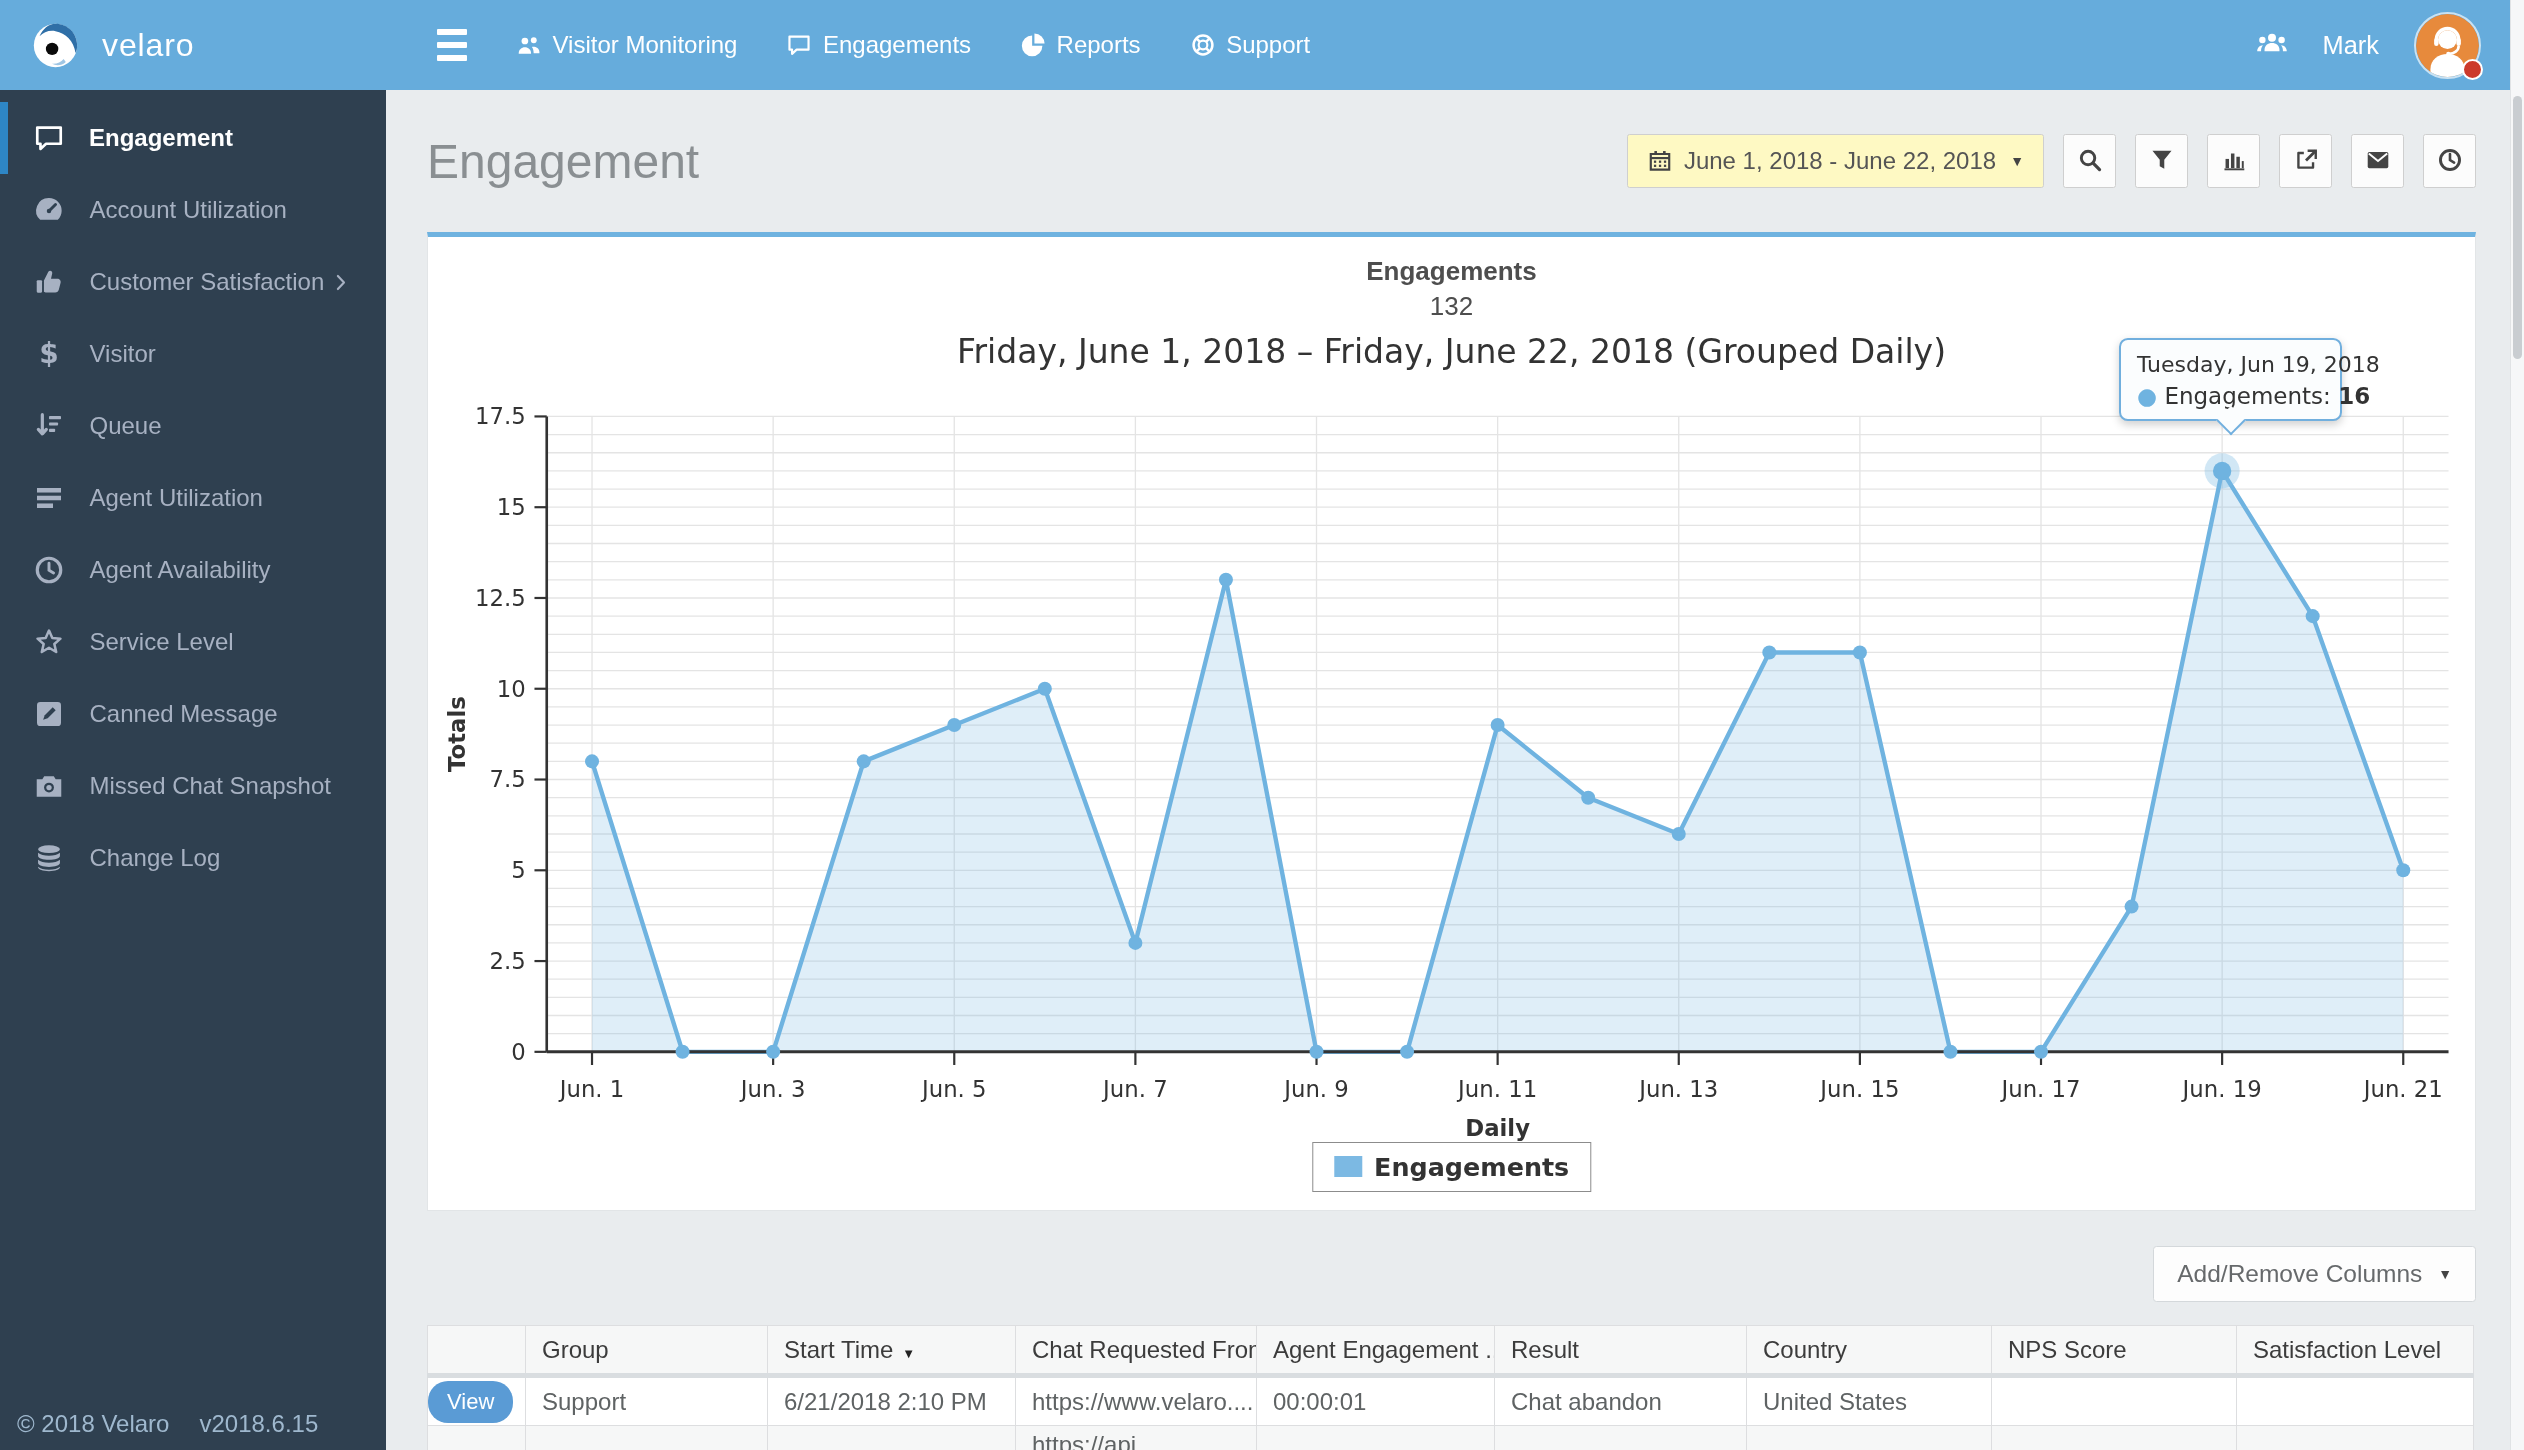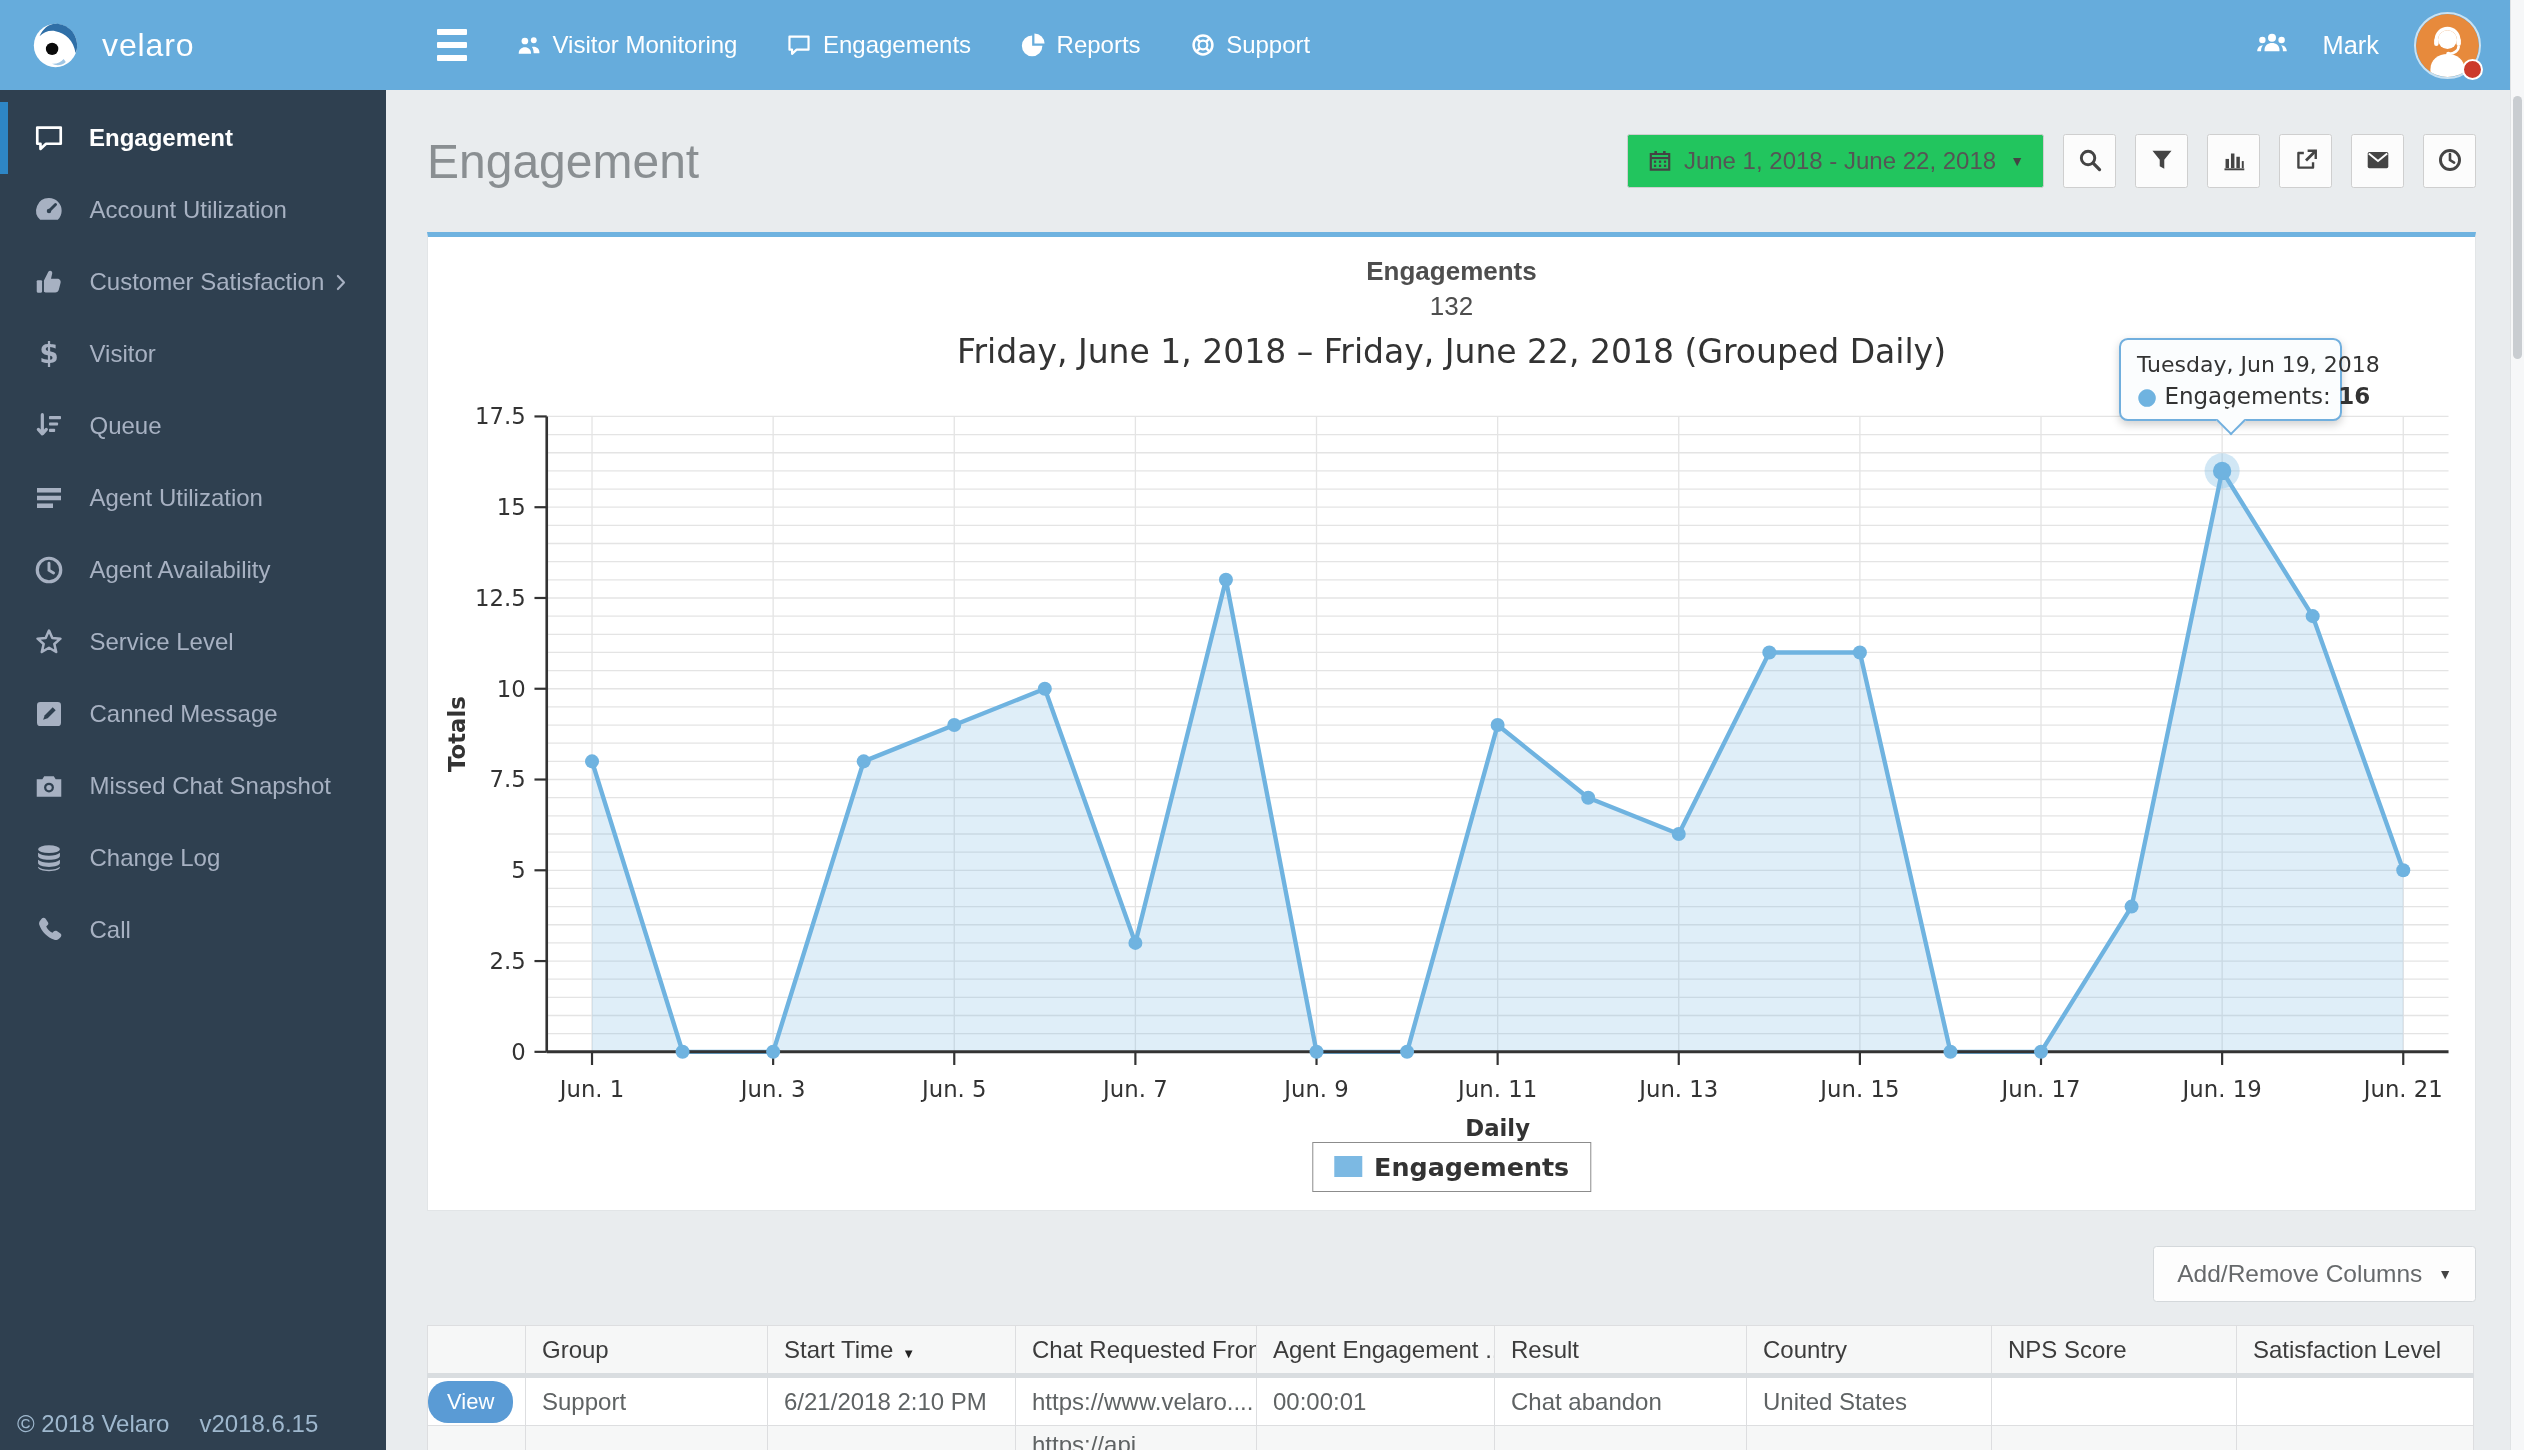--- a/index.html
+++ b/index.html
@@ -35,21 +35,21 @@
   .side-item .chev{width:21px;height:21px;margin-left:auto;margin-right:35px;display:inline-flex;}
   .side-footer{position:absolute;left:17px;bottom:12.3px;color:#9FB8CE;font-size:24px;}
   .side-footer span{margin-right:30px;}
 
   
   .main{position:absolute;left:386px;top:90px;width:2125px;height:1360px;background:#E9ECEE;
     padding:0 35px 0 41px;overflow:hidden;}
   .header-row{height:142px;display:flex;align-items:center;justify-content:space-between;}
   .page-title{font-size:48px;font-weight:200;color:#8A8F92;}
   .toolbar{display:flex;align-items:center;gap:19px;}
-  .date-btn{height:54px;display:flex;align-items:center;gap:10.5px;background:#22c55e;
+  .date-btn{height:54px;display:flex;align-items:center;gap:10.5px;background:#fef9c3;
     border:0.9px solid #CFCFCF;border-radius:2.6px;padding:0 19px;font-size:24px;color:#555;cursor:pointer;}
   .date-btn .ic{width:26px;height:26px;color:#444;}
   .caret{font-size:14px;color:#444;margin-left:3.5px;}
   .icon-btn{width:53px;height:54px;background:#FCFCFC;border:0.9px solid #CFCFCF;border-radius:2.6px;
     display:flex;align-items:center;justify-content:center;color:#444;cursor:pointer;padding:0;}
   .icon-btn svg{width:26px;height:26px;}
 
   
   .panel{position:relative;width:2049px;height:979px;background:#FFF;border:0.9px solid #E2E5E7;
     border-top:5.3px solid #6FB3E0;}
@@ -293,28 +293,20 @@
       <div class="side-item">
         <span class="sic">
           <svg viewBox="0 0 24 24" fill="currentColor">
             <ellipse cx="12" cy="5.4" rx="8.2" ry="2.9"></ellipse>
             <path d="M3.8 8c1.6 1.5 4.6 2.3 8.2 2.3s6.6-.8 8.2-2.3v2.5c0 1.6-3.7 2.9-8.2 2.9s-8.2-1.3-8.2-2.9z"></path>
             <path d="M3.8 13.3c1.6 1.5 4.6 2.3 8.2 2.3s6.6-.8 8.2-2.3v2.5c0 1.6-3.7 2.9-8.2 2.9s-8.2-1.3-8.2-2.9z"></path>
             <path d="M3.8 18.6c1.6 1.5 4.6 2.3 8.2 2.3s6.6-.8 8.2-2.3v.4c0 1.6-3.7 2.9-8.2 2.9s-8.2-1.3-8.2-2.9z"></path>
           </svg>
         </span>
         <span>Change Log</span>
-      </div>
-      <div class="side-item">
-        <span class="sic">
-          <svg viewBox="0 0 24 24" fill="currentColor">
-            <path d="M6.8 3.2c.7-.7 1.9-.6 2.5.2l1.9 2.7c.5.7.4 1.6-.2 2.2l-1.1 1.1c.9 2 2.7 3.8 4.7 4.7l1.1-1.1c.6-.6 1.5-.7 2.2-.2l2.7 1.9c.8.6.9 1.8.2 2.5l-1.3 1.3c-.9.9-2.3 1.3-3.5.9C10.8 17.6 6.5 13.3 4.7 8.1c-.4-1.2 0-2.6.9-3.5z"></path>
-          </svg>
-        </span>
-        <span>Call</span>
       </div>
     </div>
   <div class="side-footer">
     <span>© 2018 Velaro</span><span>v2018.6.15</span>
   </div>
 </aside>
 
 <div class="main">
   <div class="header-row">
     <div class="page-title">Engagement</div>

